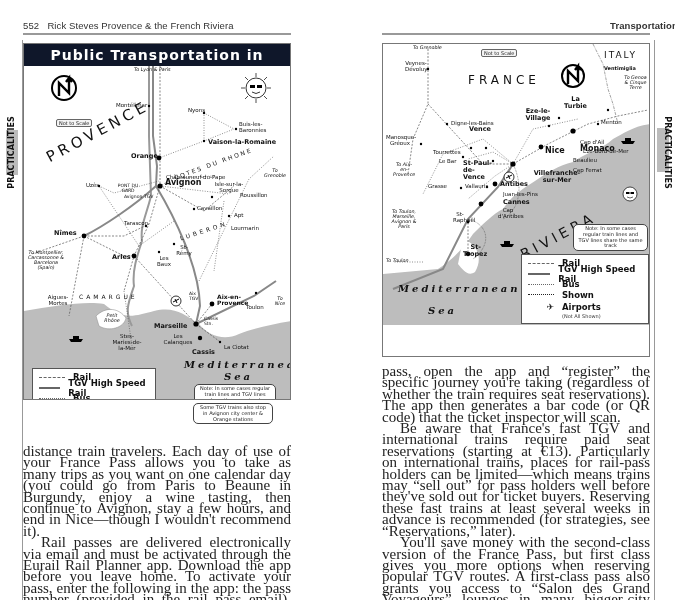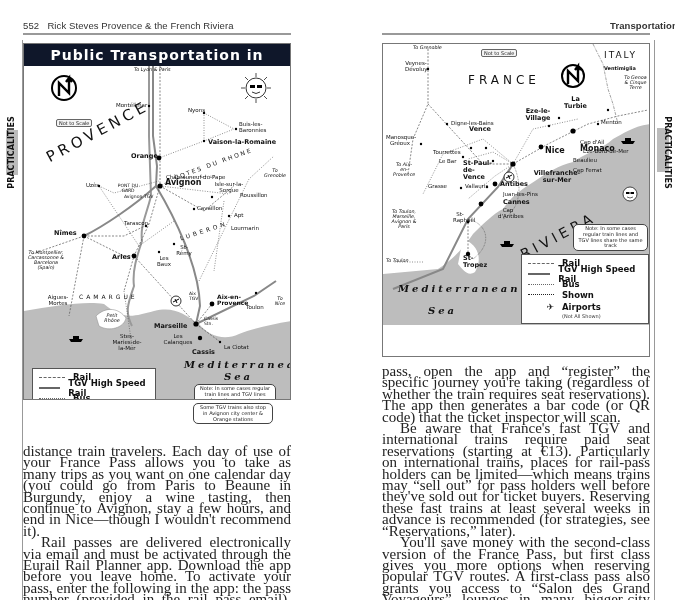--- a/index.html
+++ b/index.html
@@ -332,21 +332,21 @@
       <div class="lbl med" style="left:150px; top:126px; width:48px; white-space:normal; text-align:center;">Villefranche-sur-Mer</div>
       <div class="lbl" style="left:82px; top:140px;">Vallauris</div>
       <div class="lbl med" style="left:117px; top:137px;">Antibes</div>
       <div class="lbl" style="left:45px; top:140px;">Grasse</div>
       <div class="lbl" style="left:120px; top:148px;">Juan-les-Pins</div>
       <div class="lbl med" style="left:73px; top:155px;margin-left:47px;">Cannes</div>
       <div class="lbl it" style="left:6px; top:165px; width:30px; white-space:normal; text-align:center;">To Toulon, Marseille, Avignon &amp; Paris</div>
       <div class="lbl" style="left:70px; top:168px; width:14px; white-space:normal; text-align:center;">St-Raphaël</div>
       <div class="lbl" style="left:115px; top:164px; width:20px; white-space:normal; text-align:center;">Cap d'Antibes</div>
       <div class="lbl it" style="left:3px; top:214px;">To Toulon</div>
-      <div class="lbl med" style="left:80px; top:211px; width:18px; white-space:normal; text-align:left;">St-Tropez</div>
+      <div class="lbl med" style="left:80px; top:200px; width:18px; white-space:normal; text-align:right;">St-Tropez</div>
 
       <div class="lbl sea" style="left:15px; top:240px;">Mediterranean</div>
       <div class="lbl sea" style="left:45px; top:262px;">Sea</div>
 
       <div class="note-box" style="left:190px; top:180px; width:75px;">Note: In some cases regular train lines and TGV lines share the same track</div>
 
       <div class="legend" style="left:138px; top:210px; width:128px; height:70px;">
         <div class="legend-row">
           <span class="legend-line" style="border-top:1px dashed #666;"></span>
           <span class="legend-label">Rail</span>

